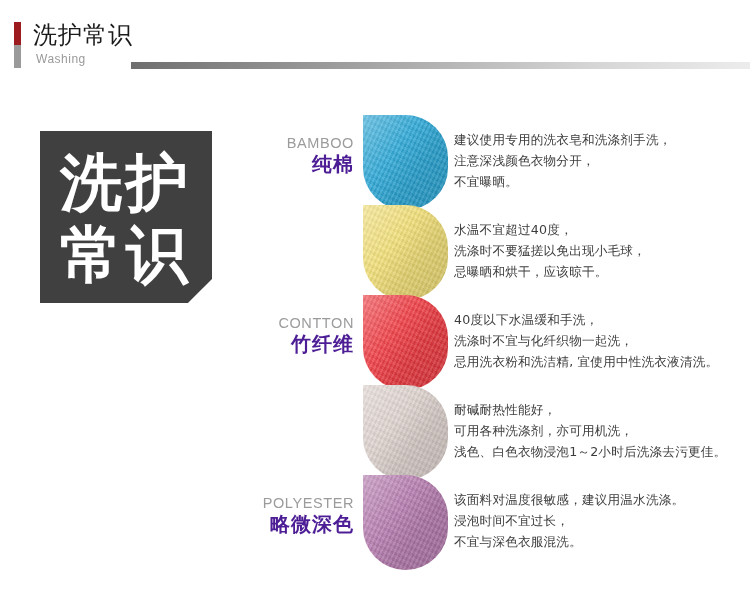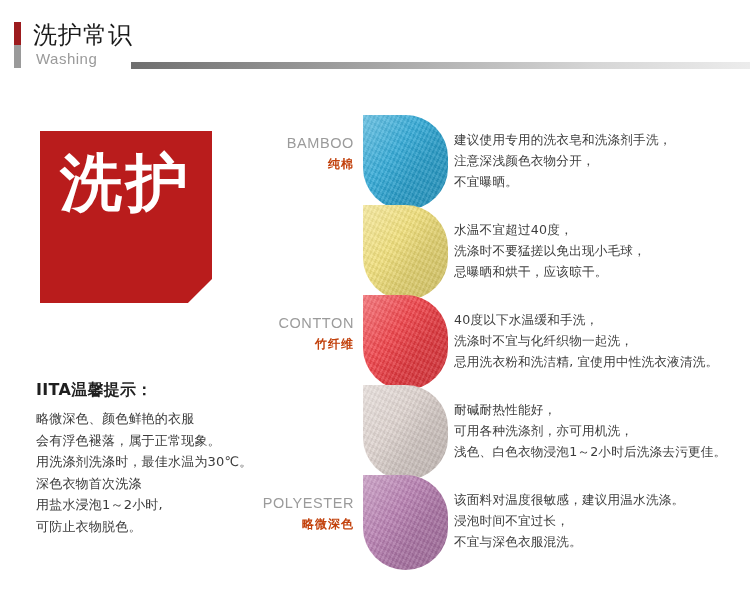--- a/index.html
+++ b/index.html
@@ -18,21 +18,21 @@
   .hdr-bar .seg-red{height:23px;background:#9c1b1e;}
   .hdr-bar .seg-gray{height:23px;background:#9a9a9a;}
   .hdr-title{
     position:absolute;left:33px;top:20px;
     font-size:24px;font-weight:normal;color:#1a1a1a;
     letter-spacing:1px;line-height:30px;
     font-family:"DejaVu Sans","Liberation Sans",sans-serif;
   }
   .hdr-sub{
     position:absolute;left:36px;top:49px;
-    font-size:15px;color:#9a9a9a;letter-spacing:.5px;line-height:20px;
+    font-size:12px;color:#9a9a9a;letter-spacing:.5px;line-height:20px;
   }
   .hdr-rule{
     position:absolute;left:131px;top:62px;width:619px;height:7px;
     background:linear-gradient(to right,#6f6f6f 0%,#8d8d8d 22%,#b4b4b4 50%,#d6d6d6 75%,#ececec 100%);
   }
 
   
   .logo-box{
     position:absolute;left:40px;top:131px;width:172px;height:172px;
     background:#2ba6d5;
@@ -64,21 +64,21 @@
   .rows{position:absolute;left:258px;top:120px;width:492px;}
   .row{position:relative;height:90px;}
   .row-label{
     position:absolute;left:0;top:14px;width:96px;text-align:right;
   }
   .lbl-en{
     font-size:14.5px;color:#9b9b9b;line-height:19px;letter-spacing:.6px;
     white-space:nowrap;
   }
   .lbl-cn{
-    font-size:12px;color:#c2410c;font-weight:bold;line-height:22px;
+    font-size:20px;color:#4c1d95;font-weight:bold;line-height:22px;
     letter-spacing:1px;white-space:nowrap;
     font-family:"DejaVu Sans","Liberation Sans",sans-serif;
   }
   .swatch{
     position:absolute;left:105px;top:-5px;width:85px;height:95px;
     border-radius:0 46px 46px 46px;
     overflow:hidden;
   }
   .swatch .tex{
     position:absolute;inset:0;
@@ -107,35 +107,25 @@
   <div class="header">
     <div class="hdr-bar">
       <div class="seg-red" style="background: rgb(156, 27, 30);"></div>
       <div class="seg-gray" style="background: rgb(154, 154, 154);"></div>
     </div>
     <div class="hdr-title">洗护常识</div>
     <div class="hdr-sub">Washing</div>
     <div class="hdr-rule"></div>
   </div>
 
-  <div class="logo-box" style="background: #b91c1c;">
+  <div class="logo-box" style="background: #404040;">
     <div class="logo-line l1" style="color: rgb(255, 255, 255);">洗护</div>
+    <div class="logo-line l2" style="color: rgb(255, 255, 255);">常识</div>
   </div>
 
-  <div class="tips">
-    <div class="tips-title">IITA温馨提示：</div>
-    <div>
-      <div class="tips-line">略微深色、颜色鲜艳的衣服</div>
-      <div class="tips-line">会有浮色褪落，属于正常现象。</div>
-      <div class="tips-line">用洗涤剂洗涤时，最佳水温为30℃。</div>
-      <div class="tips-line">深色衣物首次洗涤</div>
-      <div class="tips-line">用盐水浸泡1～2小时,</div>
-      <div class="tips-line">可防止衣物脱色。</div>
-    </div>
-  </div>
 
   <div class="rows">
 
     <div class="row">
       <div class="row-label">
         <div class="lbl-en">BAMBOO</div>
         <div class="lbl-cn">纯棉</div>
       </div>
       <div class="swatch" style="background: rgb(43, 166, 213);">
         <div class="tex"></div>

